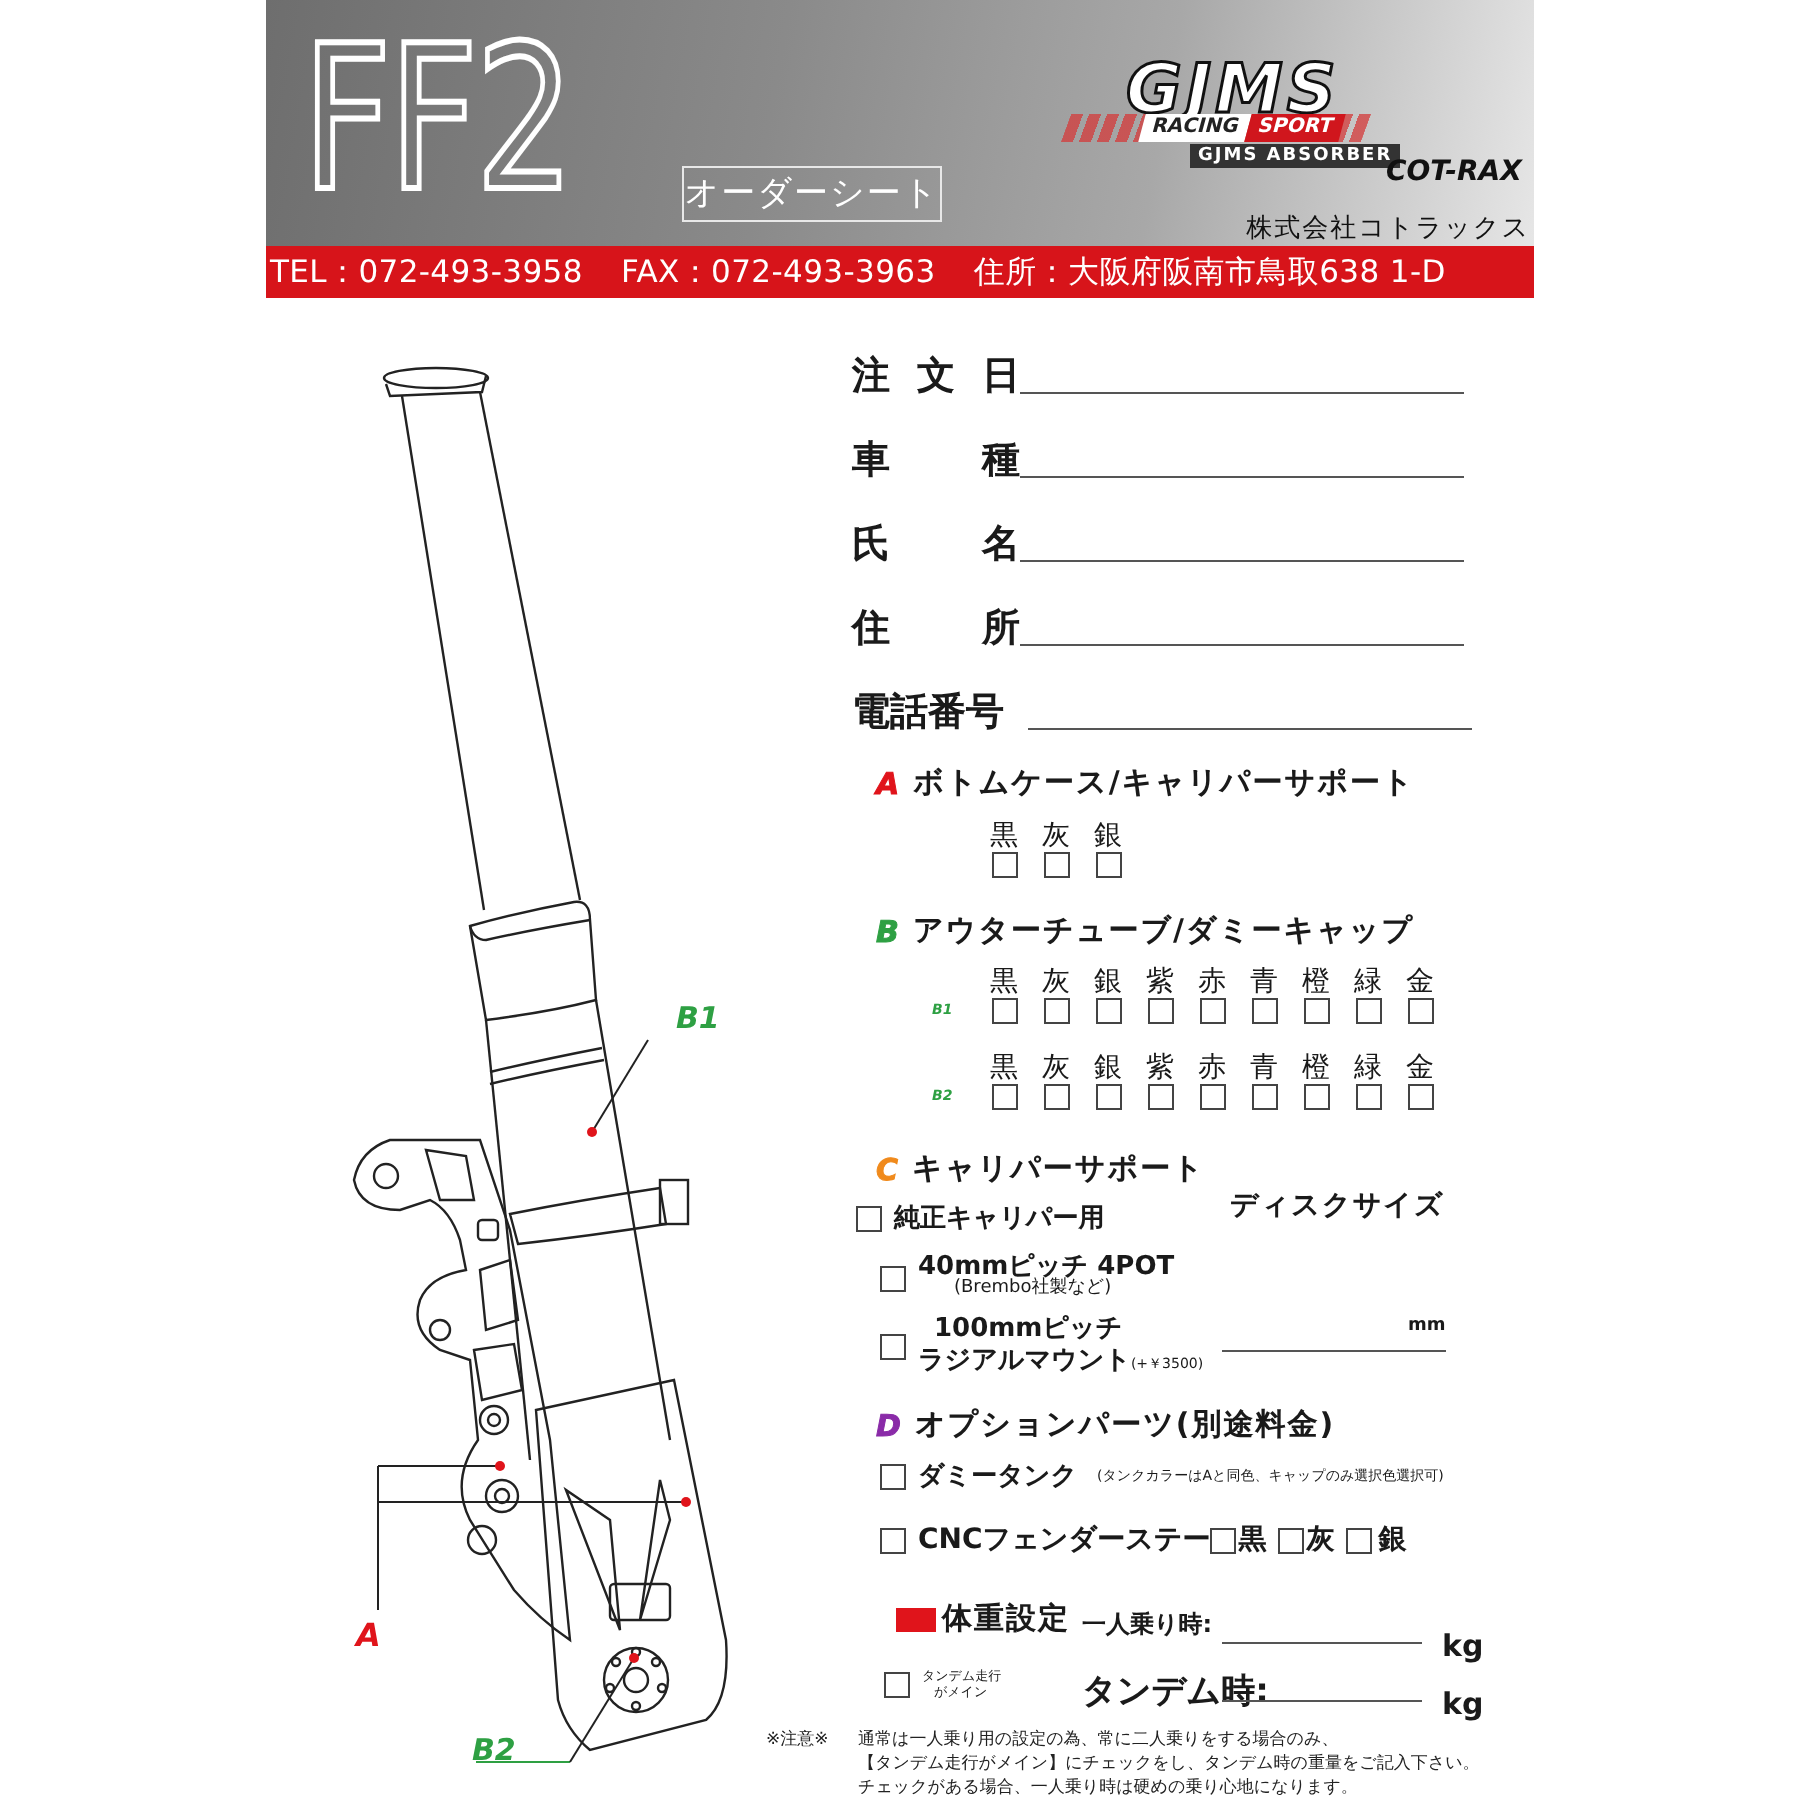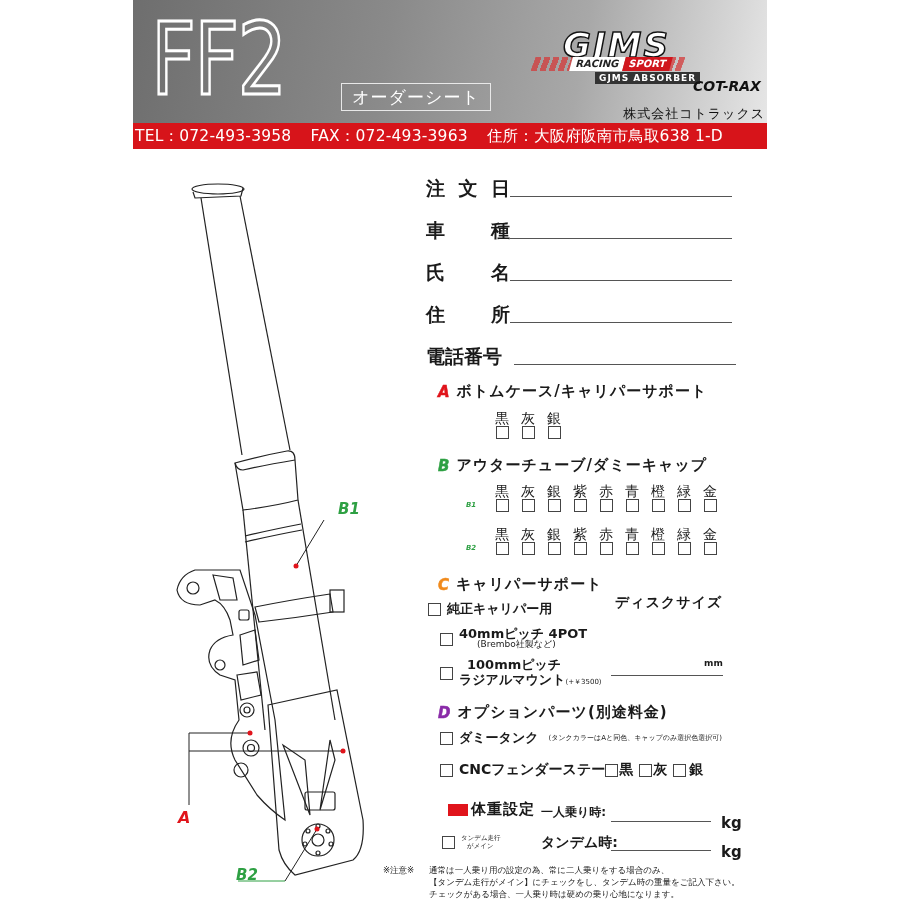--- a/index.html
+++ b/index.html
@@ -6,21 +6,21 @@
   html, body { width: 900px; height: 900px; background: #ffffff; overflow: hidden; }
   body { position: relative; font-family: "DejaVu Sans", "Liberation Sans", sans-serif; color: #1a1a1a; }
 
   .sheet { position: absolute; left: 133px; top: 0; width: 634px; height: 900px; }
 
   
   .header { position: absolute; left: 0; top: 0; width: 634px; height: 123px;
     background: linear-gradient(100deg, #6e6e6e 0%, #8a8a8a 40%, #a8a8a8 70%, #e6e6e6 100%); overflow: hidden; }
   .model { position: absolute; left: 18px; top: 10px; font-family: "DejaVu Sans", sans-serif; font-size: 100px; line-height: 100px;
     font-weight: normal; color: transparent; -webkit-text-stroke: 3px #ffffff; letter-spacing: -2px; transform: scaleX(0.78); transform-origin: left top; }
-  .order-box { position: absolute; left: 208px; top: 83px; width: 150px; height: 28px; border: 1px solid #e8e8e8;
+  .order-box { position: absolute; left: 208px; top: 83px; width: 130px; height: 28px; border: 1px solid #e8e8e8;
     color: #ffffff; font-size: 17px; line-height: 26px; text-align: center; letter-spacing: 1px; }
   .logo { position: absolute; left: 400px; top: 25px; width: 210px; height: 60px; }
   .logo .streak { position: absolute; left: 0; top: 32px; width: 150px; height: 14px;
     background: repeating-linear-gradient(90deg, #d43a3a 0 6px, transparent 6px 9px); opacity: 0.75; transform: skewX(-20deg); }
   .logo .word { position: absolute; left: 30px; top: 0; font-size: 34px; font-weight: bold; font-style: italic; color: #ffffff;
     -webkit-text-stroke: 1.5px #111; letter-spacing: 2px; }
   .logo .racing { position: absolute; left: 38px; top: 32px; height: 14px; display: flex; transform: skewX(-15deg); }
   .logo .racing span { font-size: 10px; font-weight: bold; line-height: 14px; padding: 0 5px; }
   .logo .r1 { background: #ffffff; color: #222; }
   .logo .r2 { background: #d0161d; color: #ffffff; }
@@ -347,21 +347,21 @@
     <div class="uline" style="left:185px;top:651px;width:100px"></div>
     <div class="kg" style="left:295px;top:644px">kg</div>
 
     <div class="opt" style="left:16px;top:664px">
       <span class="box"></span>
       <span style="display:flex;flex-direction:column;font-size:6.5px;line-height:8px">
         <span>タンデム走行</span>
         <span style="margin-left:6px">がメイン</span>
       </span>
     </div>
-    <div style="position:absolute;left:115px;top:664px;font-size:14px;font-weight:bold">タンデム時:</div>
+    <div style="position:absolute;left:115px;top:664px;font-size:17px;font-weight:bold">タンデム時:</div>
     <div class="uline" style="left:185px;top:680px;width:100px"></div>
     <div class="kg" style="left:295px;top:673px">kg</div>
   </div>
 
   <div class="note" style="left:250px;top:864px">※注意※</div>
   <div class="note" style="left:296px;top:864px">
     <div>通常は一人乗り用の設定の為、常に二人乗りをする場合のみ、</div>
     <div>【タンデム走行がメイン】にチェックをし、タンデム時の重量をご記入下さい。</div>
     <div>チェックがある場合、一人乗り時は硬めの乗り心地になります。</div>
   </div>

